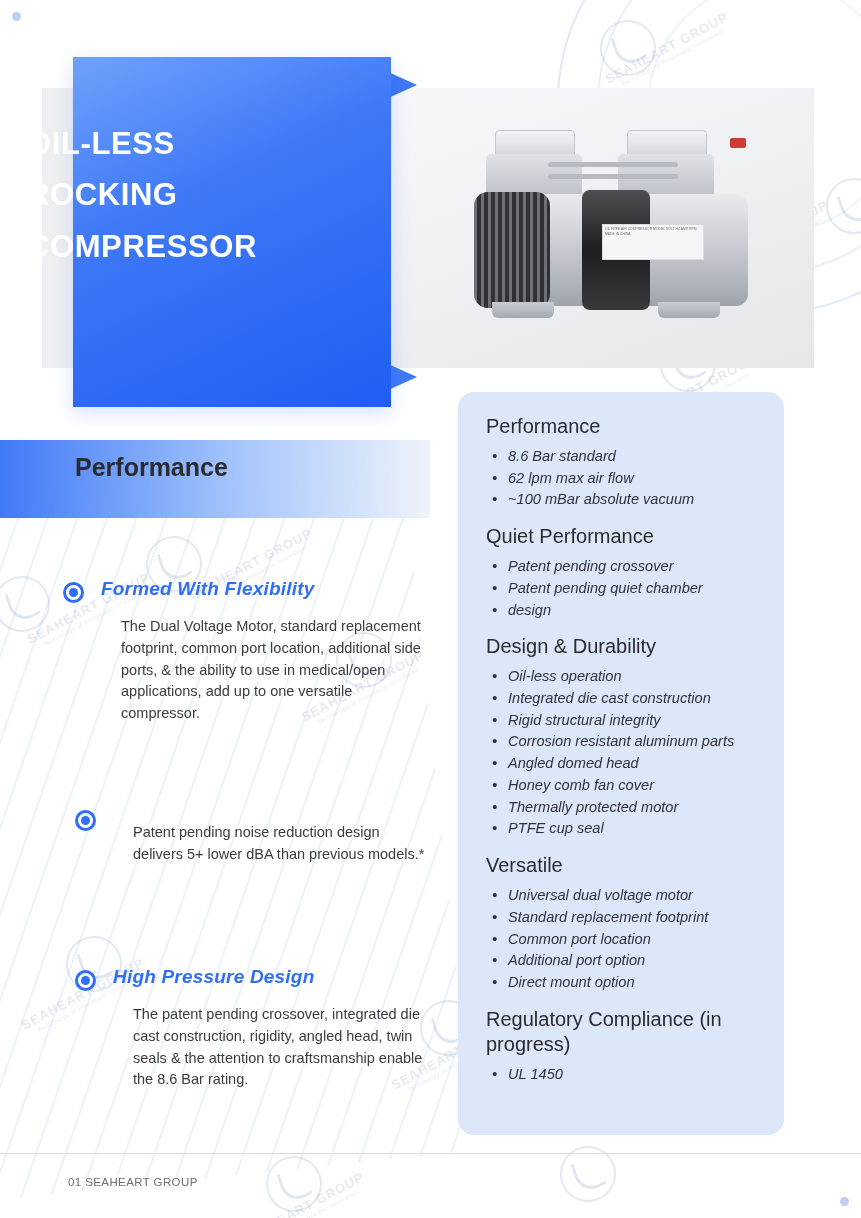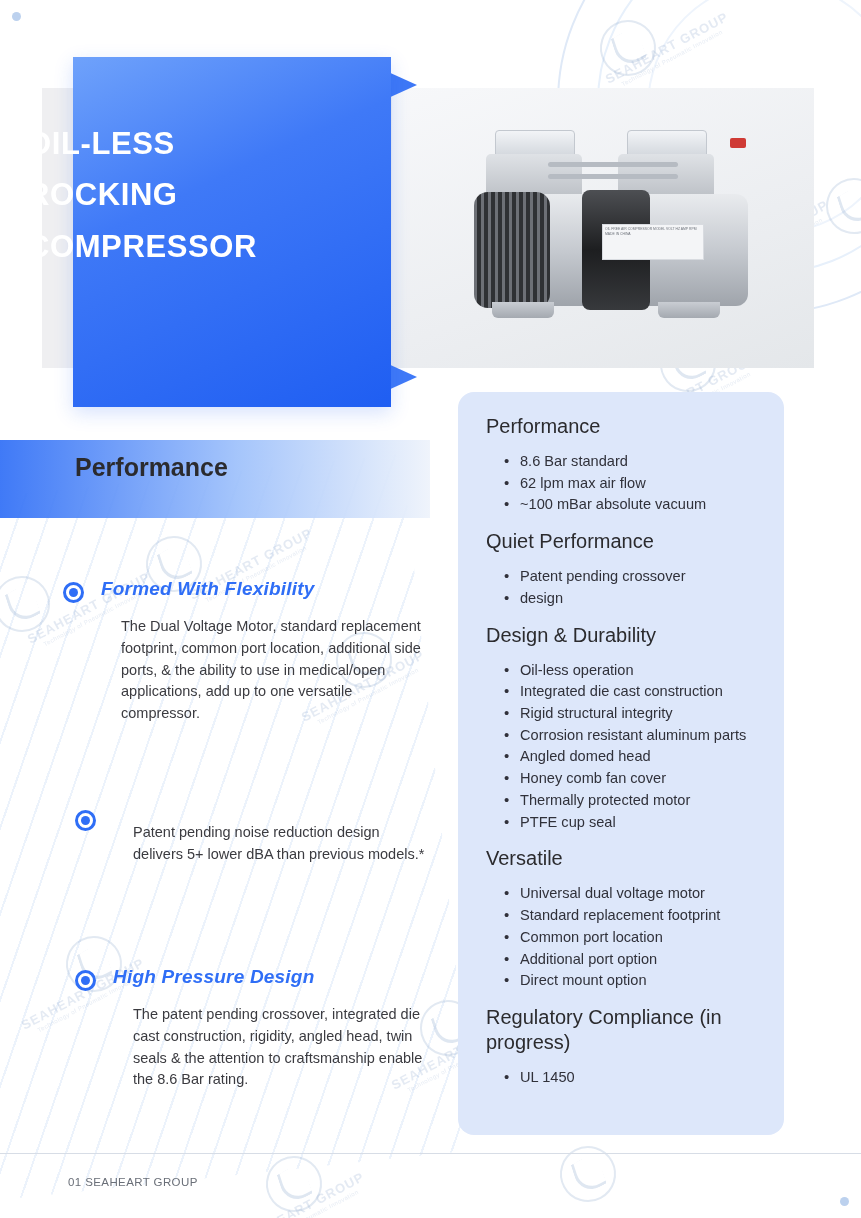--- a/index.html
+++ b/index.html
@@ -356,22 +356,23 @@
   .sec-title {
     font-size: 20px;
     font-weight: 400;
     color: #2b2b2e;
     margin: 14px 0 7px 0;
     line-height: 1.25;
   }
   .sec-title.first { margin-top: 6px; }
   .sec-list {
     list-style: none;
-    margin: 12px;
+    margin: 0;
     padding: 0;
+    font-style: italic;
   }
   .sec-list li {
     position: relative;
     font-size: 14.6px;
     line-height: 1.42;
     color: #30313a;
     padding-left: 22px;
     margin-bottom: 1px;
   }
   .sec-list li:before {
@@ -523,20 +524,21 @@
     <div class="sec-title first">Performance</div>
     <ul class="sec-list">
       <li>8.6 Bar standard</li>
       <li>62 lpm max air flow</li>
       <li>~100 mBar absolute vacuum</li>
     </ul>
 
     <div class="sec-title">Quiet Performance</div>
     <ul class="sec-list">
       <li>Patent pending crossover</li>
+      <li>Patent pending quiet chamber</li>
       <li>design</li>
     </ul>
 
     <div class="sec-title">Design &amp; Durability</div>
     <ul class="sec-list">
       <li>Oil-less operation</li>
       <li>Integrated die cast construction</li>
       <li>Rigid structural integrity</li>
       <li>Corrosion resistant aluminum parts</li>
       <li>Angled domed head</li>

